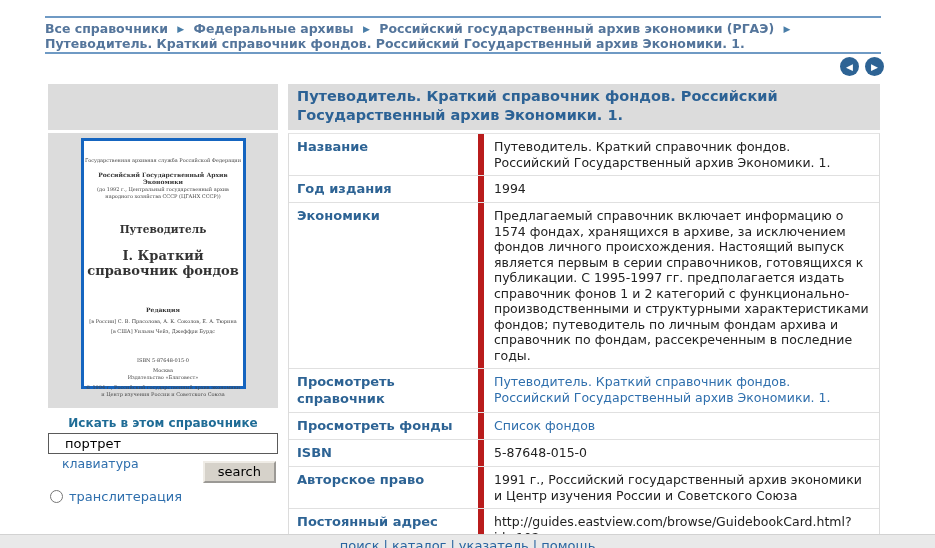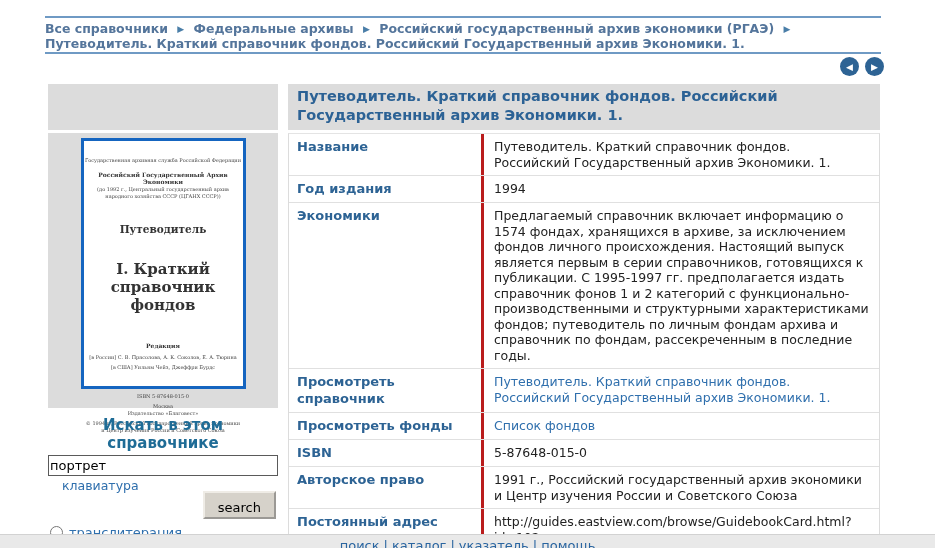--- a/index.html
+++ b/index.html
@@ -25,50 +25,50 @@
   
   .left-header-block { position:absolute; left:48px; top:84px; width:230px; height:46px; background:#dcdcdc; }
   .cover-block { position:absolute; left:48px; top:133px; width:230px; height:275px; background:#dcdcdc; }
   .cover { width:165px; height:251px; margin:5px auto 0; background:#fff;
            border:3px solid #1565c0; font-family:"DejaVu Serif","Liberation Serif",serif;
            color:#333; text-align:center; padding-top:16px; cursor:pointer; }
   .cover .t6b { font-size:6px; font-weight:bold; line-height:1.3; }
   .cover .t5 { font-size:5px; line-height:1.3; color:#444; }
   .cover-agency { margin-bottom:7px; }
   .cover-title { font-size:10.5px; font-weight:bold; margin-top:24px;text-align:center; }
-  .cover-subtitle { font-size:15px; font-weight:bold; margin-top:25px; }
+  .cover-subtitle { font-size:13px; font-weight:bold; margin-top:13px; }
   .cover-editors-h { margin-top:28px; }
   .cover-ed { margin-top:4px; }
   .cover-isbn { margin-top:22px; }
   .cover-city { margin-top:4px; }
 
   
   .search-panel { position:absolute; left:48px; top:416px; width:230px; }
-  .search-heading { color:#1f6c96; font-weight:bold; font-size:15px; text-align:center; margin-bottom:3px; }
+  .search-heading { color:#1f6c96; font-weight:bold; font-size:12px; text-align:center; margin-bottom:3px; }
   .search-input { width:100%; height:21px; border:1px solid #5a5a5a; font-size:13px;
-                  font-family:"DejaVu Sans",sans-serif; padding:1px 1px; color:#000; }
+                  font-family:"DejaVu Sans",sans-serif; padding:1px 16px; color:#000; }
   .search-row2 { display:flex; justify-content:space-between; align-items:flex-start; margin-top:2px; }
   .keyboard-link { color:#2f6fad; font-size:12.5px; text-decoration:none; margin-left:14px; cursor:pointer; }
-  .search-button { margin-top:13px; margin-right:2px; background:#d6d2ca; border:2px outset #efece6;
-                   font-size:13px; padding:7px 13px 2px; font-family:"DejaVu Sans",sans-serif; cursor:pointer; }
+  .search-button { margin-top:5px; margin-right:2px; background:#d6d2ca; border:2px outset #efece6;
+                   font-size:13px; padding:1px 13px 2px; font-family:"DejaVu Sans",sans-serif; cursor:pointer; }
   .radio-row { display:flex; align-items:center; margin-top:6px; font-size:13px; color:#111; }
   .radio-row input { margin:0 6px 0 2px; }
   .translit-link { color:#2f6fad; cursor:pointer; }
 
   
   .title-block { position:absolute; left:288px; top:84px; width:592px; height:46px;
                  background:#dcdcdc; padding:3px 9px; }
   .page-title { color:#2c6295; font-weight:bold; font-size:14.5px; line-height:1.33; }
 
   .data-table { position:absolute; left:288px; top:133px; width:592px;
                 border:1px solid #dcdcdc; border-top:1px solid #e4e4e4; background:#fff; }
   .data-row { display:flex; border-bottom:1px solid #e0e0e0; }
   .data-row:last-child { border-bottom:none; }
   .cell-label { width:195px; min-width:195px; padding:5px 8px; color:#2d6394;
-                font-weight:bold; font-size:13px; line-height:1.25; border-right:3px solid #b91c1c; }
+                font-weight:bold; font-size:13px; line-height:1.25; border-right:6px solid #b91c1c; }
   .cell-value { flex:1; padding:5px 10px; color:#222; font-size:12.5px; line-height:1.24; word-break:break-word; }
   .cell-value.link { color:#2f6fad; cursor:pointer; }
 
   
   .footer { position:absolute; left:0; top:534px; width:935px; height:20px;
             background:#e9e9e9; border-top:1px solid #d2d2d2; text-align:center;
             font-size:13px; padding-top:3px; }
   .footer a { color:#2a65a0; text-decoration:underline; cursor:pointer; }
   .footer .fsep { color:#2a65a0; margin:0 4px; }
 </style>

